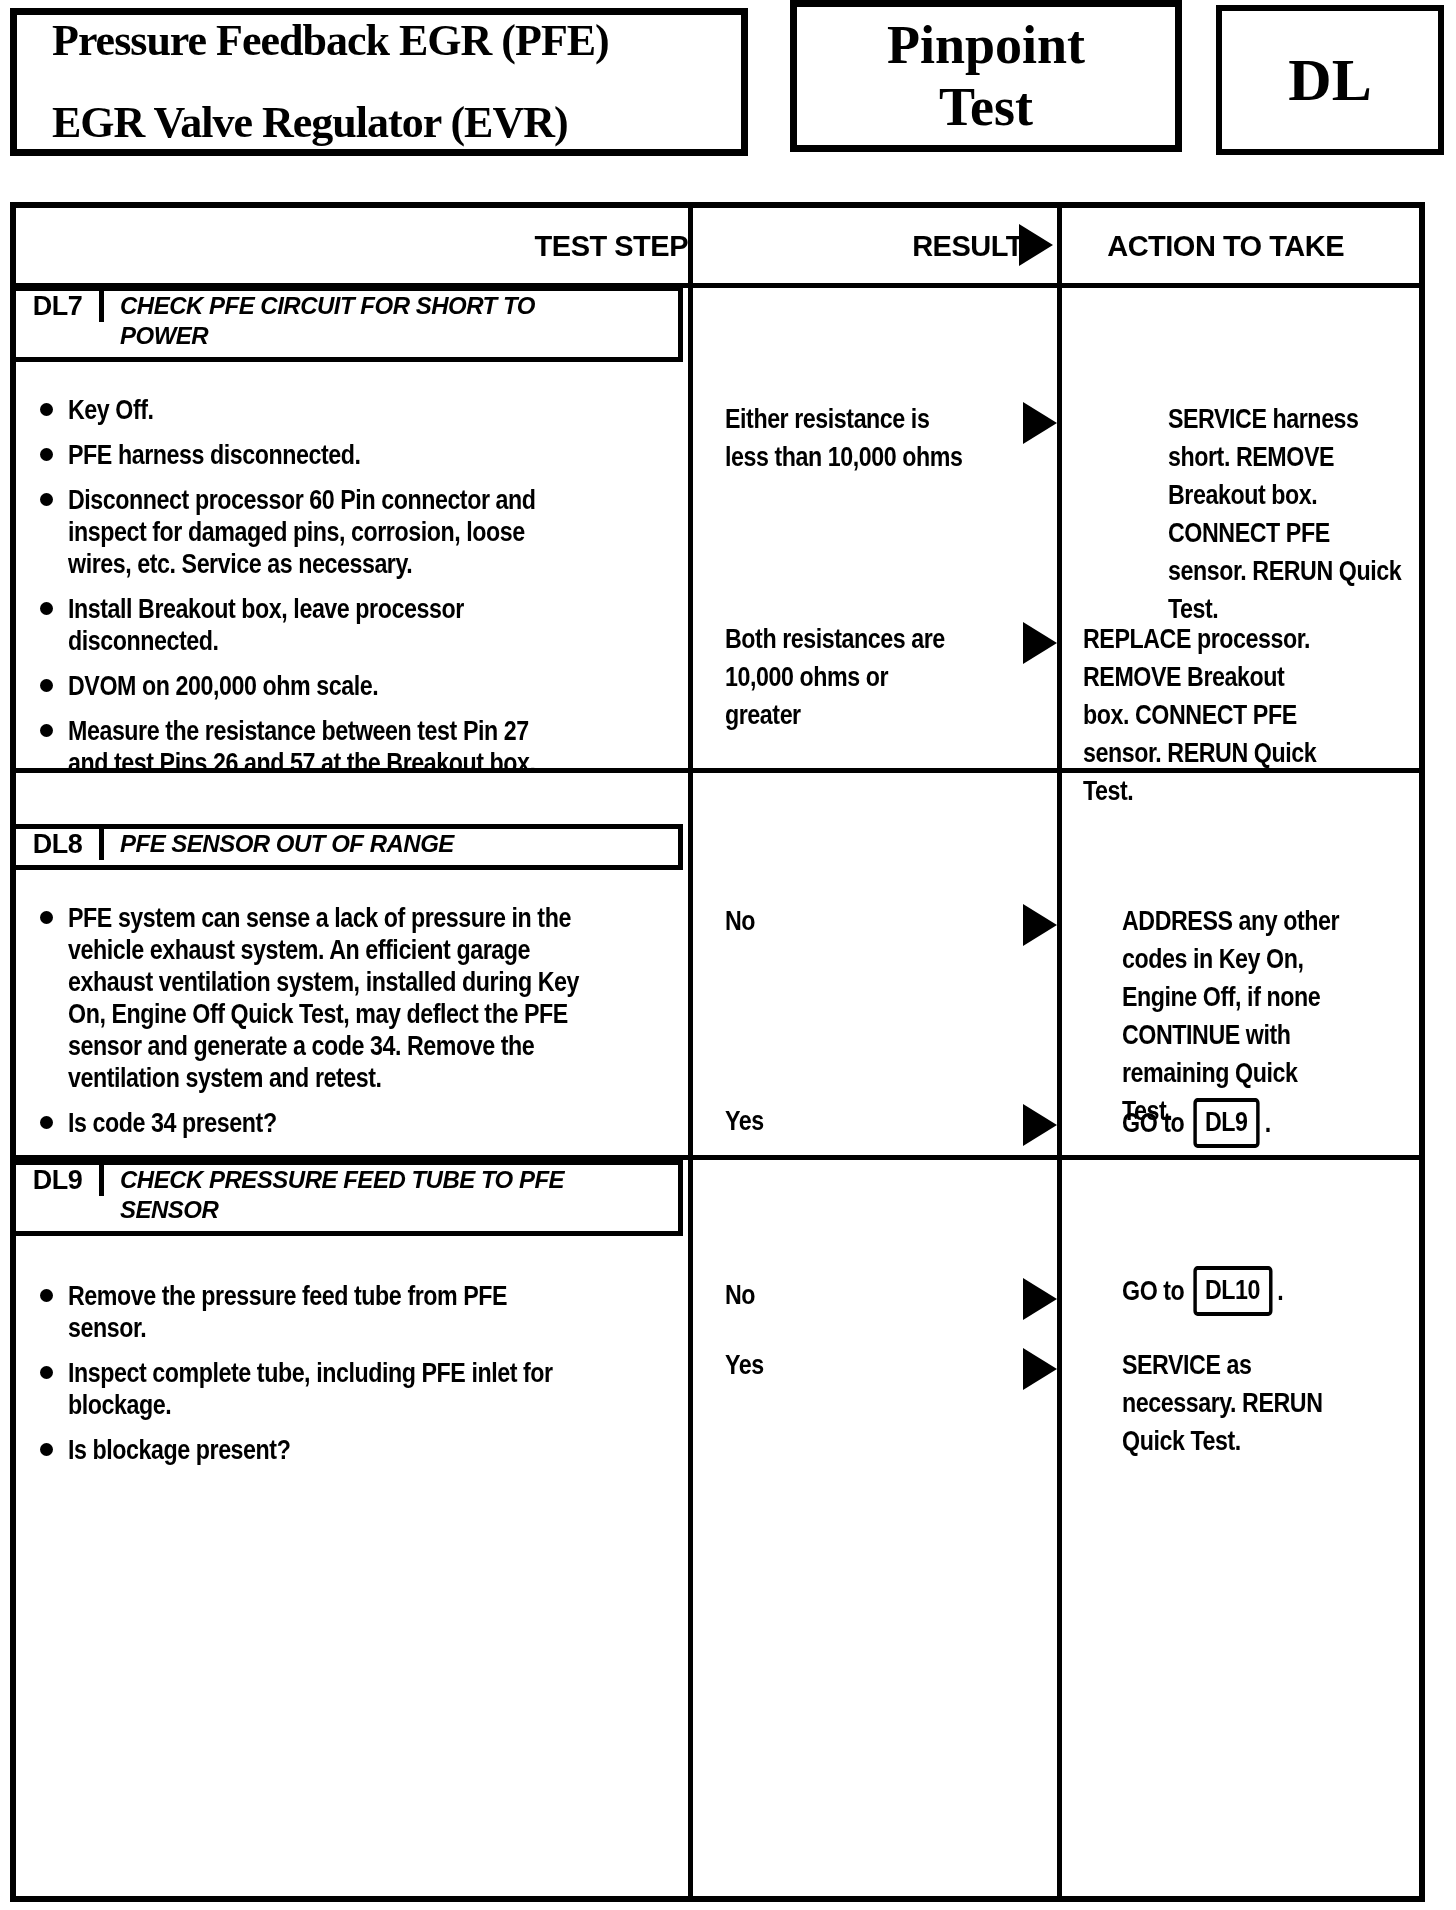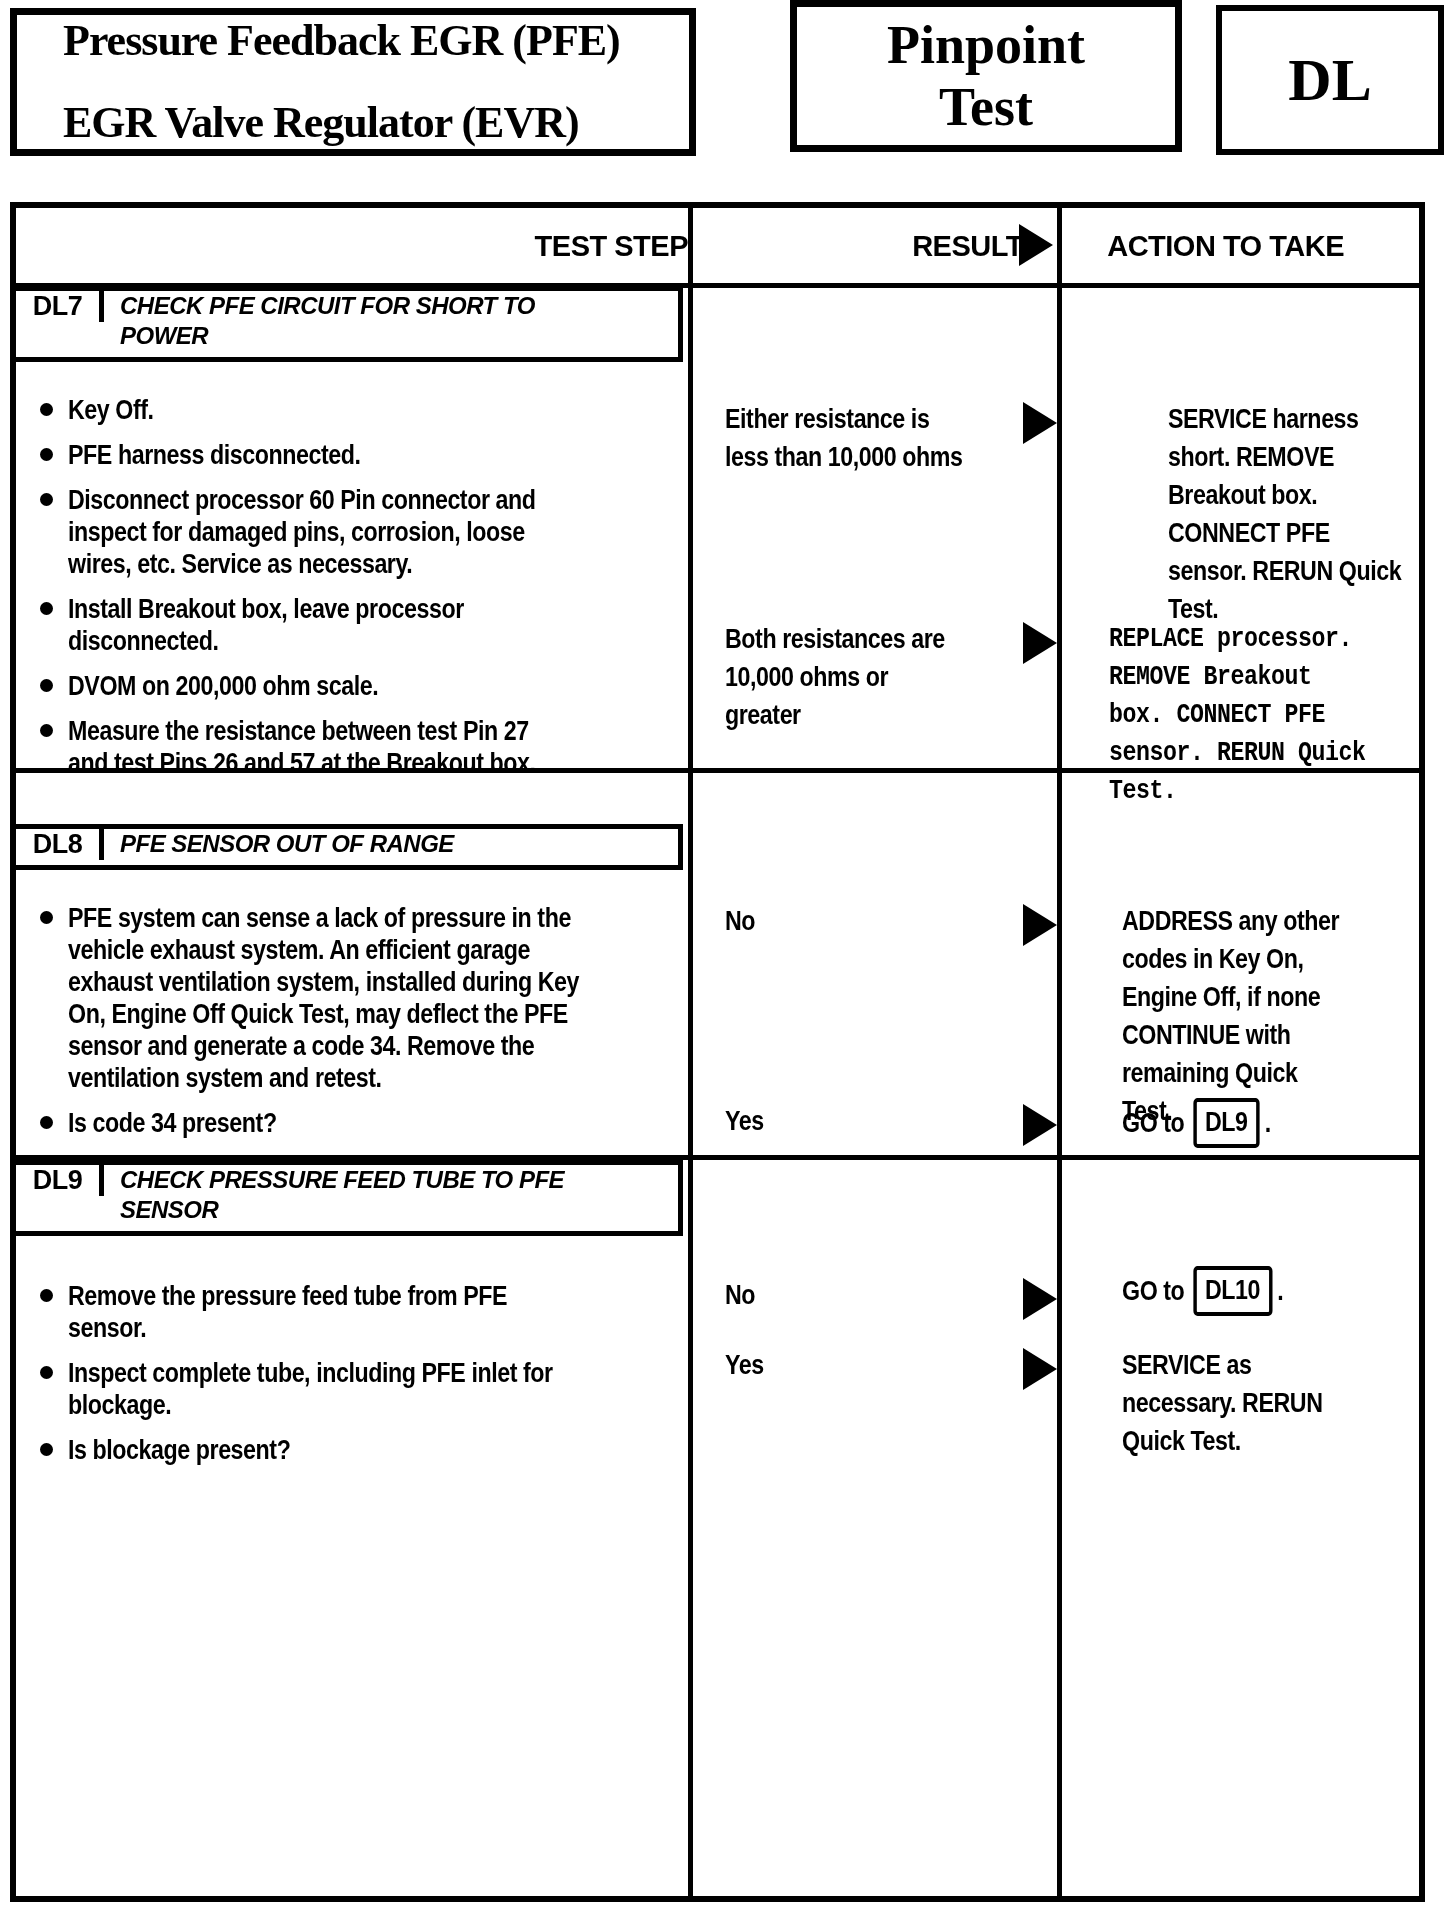--- a/index.html
+++ b/index.html
@@ -4,22 +4,22 @@
 <style>
   * { margin:0; padding:0; box-sizing:border-box; }
   html,body { background:#e8e8e8; }
   .page {
     position:relative; width:1456px; height:1910px; background:#ffffff;
     font-family:"Liberation Sans","DejaVu Sans",sans-serif; color:#000;
     overflow:hidden;
   }
   
   .hdr-box { position:absolute; border:7px solid #000; background:#fff; }
-  .hdr-left { left:10px; top:8px; width:686px; height:148px;
-    display:flex; flex-direction:column; justify-content:center; padding-left:46px;gap:24px; }
+  .hdr-left { left:10px; top:8px; width:738px; height:148px;
+    display:flex; flex-direction:column; justify-content:center; padding-left:35px;gap:24px; }
   .hdr-left div {
     font-family:"Liberation Serif","DejaVu Serif",serif; font-weight:700;
     font-size:44px; line-height:58px; letter-spacing:-1px;
   }
   .hdr-center { left:790px; top:0px; width:392px; height:152px;
     display:flex; flex-direction:column; justify-content:center; align-items:center; }
   .hdr-center div {
     font-family:"Liberation Serif","DejaVu Serif",serif; font-weight:700;
     font-size:54px; line-height:62px;
   }
@@ -121,21 +121,21 @@
 short. REMOVE
 Breakout box.
 CONNECT PFE
 sensor. RERUN Quick
 Test.</span></div>
 
     <div class="outcome" style="left:709px; top:412px;"><span class="cond">Both resistances are
 10,000 ohms or
 greater</span></div>
     <span class="arrow" style="left:1007px; top:414px;"></span>
-    <div class="outcome" style="left:1093px; top:412px;font-family:Liberation Mono, monospace;"><span class="cond">REPLACE processor.
+    <div class="outcome" style="left:1067px; top:412px;"><span class="cond">REPLACE processor.
 REMOVE Breakout
 box. CONNECT PFE
 sensor. RERUN Quick
 Test.</span></div>
 
     <div class="step-box" style="top:616px; height:46px;">
       <div class="step-id">DL8</div>
       <div class="step-title">PFE SENSOR OUT OF RANGE</div>
     </div>
 

